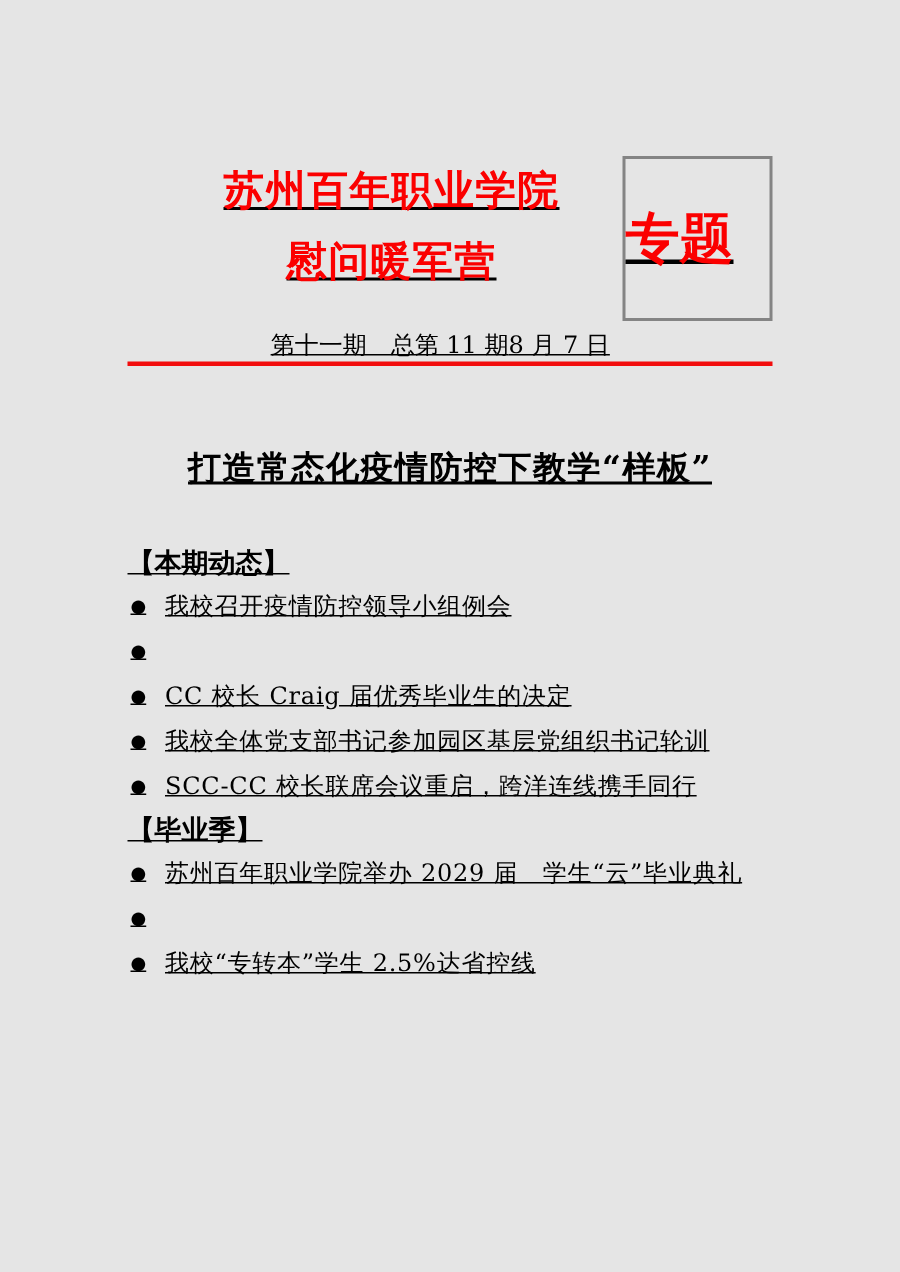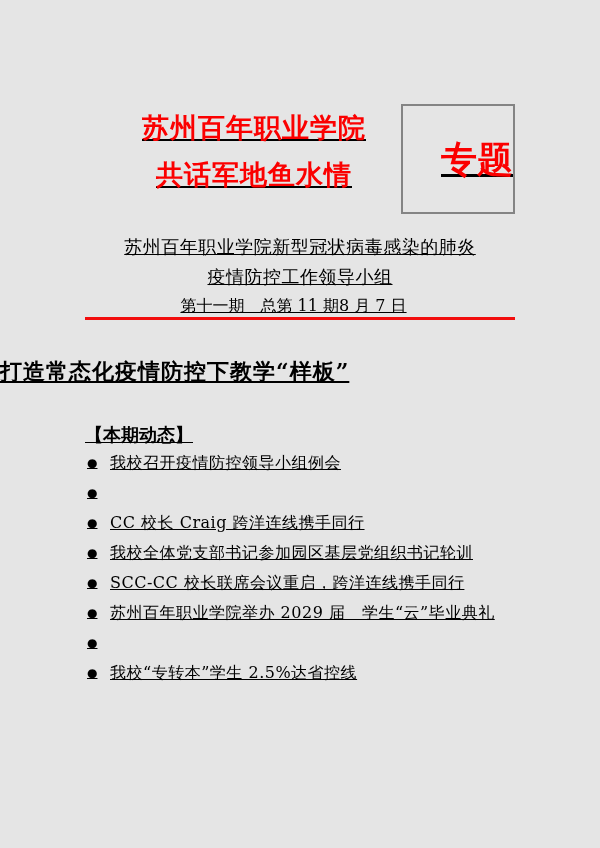--- a/index.html
+++ b/index.html
@@ -29,31 +29,31 @@
     color: #fb0000;
     font-weight: bold;
     font-size: 27px;
     letter-spacing: 1px;
   }
   .masthead-titles .title-line {
     line-height: 47px;
     white-space: nowrap;
   }
   .topic-badge {
-    width: 114px;
+    width: 100px;
     height: 110px;
     margin-top: 4px;
     border: 2px solid #848484;
     color: #fb0000;
     font-weight: bold;
     font-size: 36px;
     display: flex;
     flex-direction: column;
     justify-content: center;
-    align-items: flex-end;
+    align-items: flex-start;
     text-align: center;
     flex: none;
   }
   .topic-badge .badge-line {
     line-height: 50px;
     white-space: nowrap;
   }
   
   .org-lines {
     margin-top: 16px;
@@ -73,22 +73,22 @@
     padding: 0 25px 0 12px;
     white-space: nowrap;
   }
   .red-rule {
     margin: 1px 85px 0 85px;
     height: 3px;
     background: #f20d0d;
   }
   
   .headline {
-    margin-top: 36px;
-    text-align: left;
+    margin-top: 53px;
+    text-align: center;
     font-size: 22px;
     font-weight: bold;
     line-height: 30px;
     letter-spacing: 1px;
     white-space: nowrap;
   }
   
   .content { margin: 39px 85px 12px 85px; }
   .section-title {
     font-family: "DejaVu Sans", "Liberation Sans", sans-serif;
@@ -122,31 +122,27 @@
   }
 </style>
 </head>
 <body>
 
 <div class="page">
 
   <div class="masthead">
     <div class="masthead-titles">
       <div class="title-line">苏州百年职业学院</div>
-      <div class="title-line">共话军地鱼水情</div>
+      <div class="title-line">慰问暖军营</div>
     </div>
     <div class="topic-badge">
       <div class="badge-line">专题</div>
     </div>
   </div>
 
-  <div class="org-lines">
-    <div class="org-line">苏州百年职业学院新型冠状病毒感染的肺炎</div>
-    <div class="org-line">疫情防控工作领导小组</div>
-  </div>
 
   <div class="issue-row">
     <span>第十一期　总第 11 期</span>
     <span>8 月 7 日</span>
   </div>
 
   <div class="red-rule"></div>
 
   <div class="headline">打造常态化疫情防控下教学“样板”</div>
 
@@ -157,34 +153,35 @@
       <ul class="bullet-list">
         <li>
           <span class="bullet-dot">●</span>
           <span class="bullet-text">我校召开疫情防控领导小组例会</span>
         </li>
         <li>
           <span class="bullet-dot">●</span>
         </li>
         <li>
           <span class="bullet-dot">●</span>
-          <span class="bullet-text">CC 校长 Craig 跨洋连线携手同行</span>
+          <span class="bullet-text">CC 校长 Craig 届优秀毕业生的决定</span>
         </li>
         <li>
           <span class="bullet-dot">●</span>
           <span class="bullet-text">我校全体党支部书记参加园区基层党组织书记轮训</span>
         </li>
         <li>
           <span class="bullet-dot">●</span>
           <span class="bullet-text">SCC-CC 校长联席会议重启，跨洋连线携手同行</span>
         </li>
       </ul>
     </div>
 
     <div>
+      <div class="section-title">【毕业季】</div>
       <ul class="bullet-list">
         <li>
           <span class="bullet-dot">●</span>
           <span class="bullet-text">苏州百年职业学院举办 2029 届　学生“云”毕业典礼</span>
         </li>
         <li>
           <span class="bullet-dot">●</span>
         </li>
         <li>
           <span class="bullet-dot">●</span>

